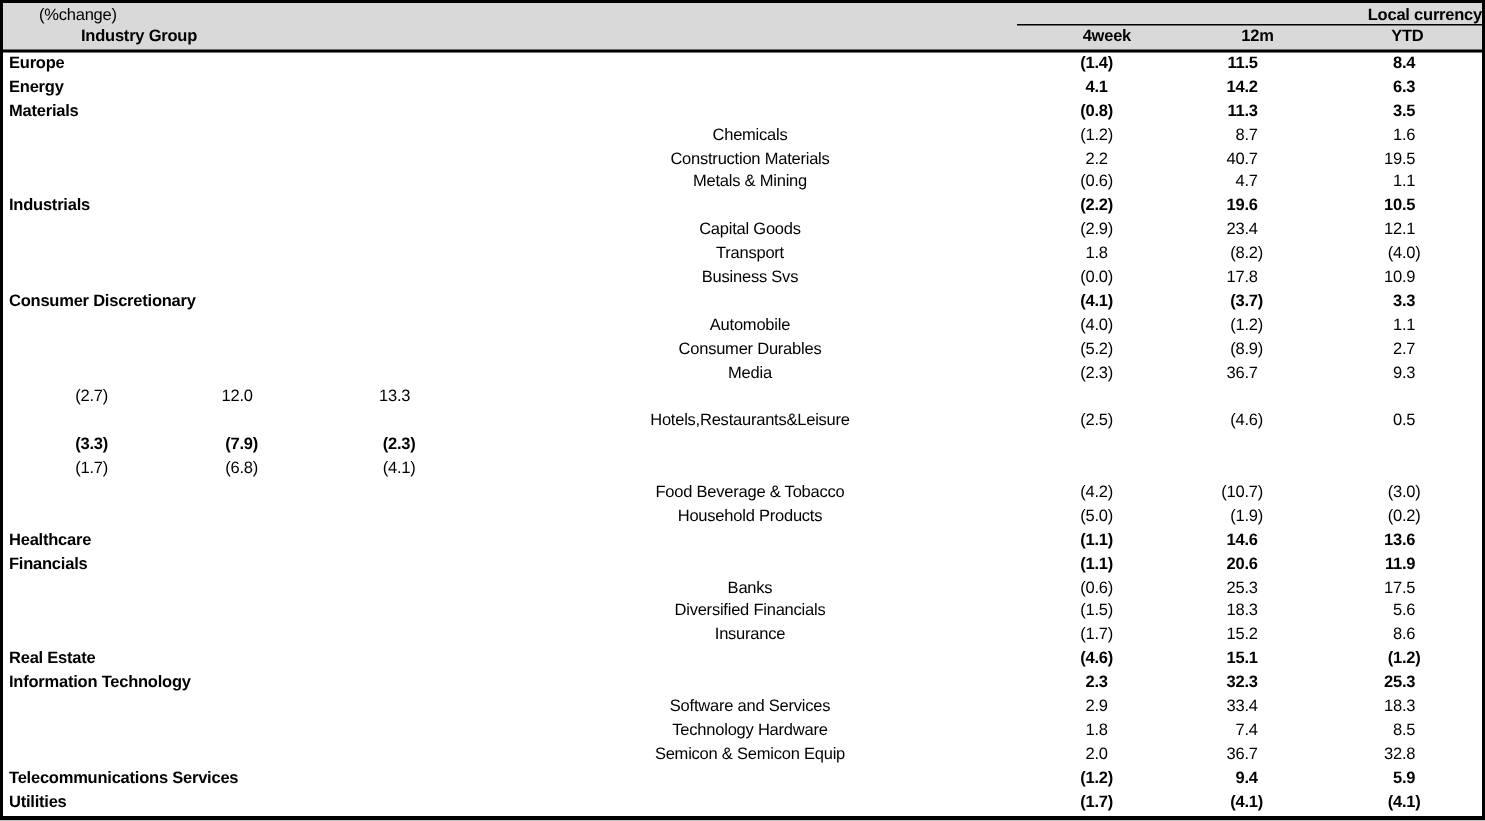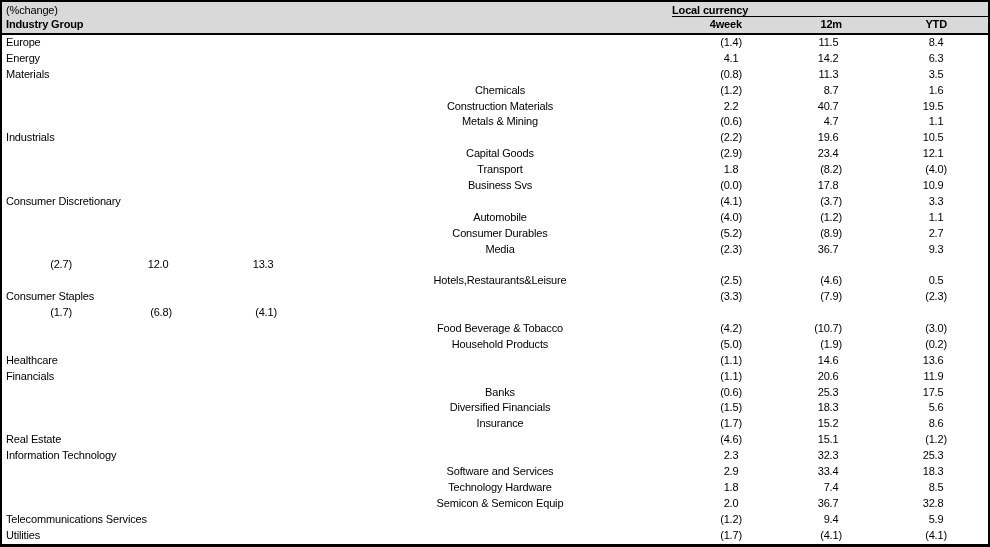--- a/index.html
+++ b/index.html
@@ -10,35 +10,35 @@
     background:#ffffff;
     border:2px solid #000;
     border-bottom-width:3px;
     font-family:"Liberation Sans",sans-serif;
     font-size:11px;
     color:#000;
     letter-spacing:-0.15px;
     overflow:hidden;
   }
   .thead{background:#d9d9d9;}
-  .hrow1{display:flex;height:15px;line-height:16px;}
+  .hrow1{display:flex;height:15px;line-height:16px;padding-left:20px;}
   .hrow1 .hlabel{width:670px;box-sizing:border-box;padding-left:4px;white-space:nowrap;}
-  .hrow1 .currency{width:316px;box-sizing:border-box;text-align:left;font-weight:bold;border-bottom:1.5px solid #000;}
+  .hrow1 .currency{width:316px;box-sizing:border-box;text-align:right;font-weight:bold;border-bottom:1.5px solid #000;}
   .hrow2{display:flex;height:18px;line-height:15px;box-sizing:border-box;border-bottom:2px solid #000;font-weight:bold;}
-  .hrow2 .hlabel{width:670px;box-sizing:border-box;padding-left:4px;white-space:nowrap;}
+  .hrow2 .hlabel{width:670px;box-sizing:border-box;padding-left:4px;white-space:nowrap;margin-left:48px;}
   .c0{width:70px;}
   .c1{width:100px;}
   .c2{width:105px;}
   .sp{width:41px;}
   .hcol,.num{text-align:right;white-space:nowrap;box-sizing:border-box;}
   .tbody{}
   .row{display:flex;height:15.9px;line-height:15.9px;}
   .row .label{width:670px;box-sizing:border-box;padding-left:4px;white-space:nowrap;overflow:hidden;}
   .row.sub .label{padding-left:326px;text-align:center;}
-  .row.group{font-weight:normal;}
+  .row.group{font-weight:bold;}
   .ph{visibility:hidden;}
 </style>
 </head>
 <body>
 
 <div class="perf-table" style="border-color: rgb(0, 0, 0); color: rgb(0, 0, 0);">
   <div class="thead" style="background: rgb(217, 217, 217);">
     <div class="hrow1">
       <div class="hlabel">(%change)</div>
       <div class="currency">Local currency</div>
@@ -158,21 +158,20 @@
         <div class="sp"></div>
       </div>
       <div class="row sub">
         <div class="label">Hotels,Restaurants&amp;Leisure</div>
         <div class="num c0"><span>(2.5)</span></div>
         <div class="num c1"><span>(4.6)</span></div>
         <div class="num c2"><span>0.5</span><span class="ph">)</span></div>
         <div class="sp"></div>
       </div>
       <div class="row group">
-        <div class="label">Consumer Staples</div>
         <div class="num c0"><span>(3.3)</span></div>
         <div class="num c1"><span>(7.9)</span></div>
         <div class="num c2"><span>(2.3)</span></div>
         <div class="sp"></div>
       </div>
       <div class="row sub">
         <div class="num c0"><span>(1.7)</span></div>
         <div class="num c1"><span>(6.8)</span></div>
         <div class="num c2"><span>(4.1)</span></div>
         <div class="sp"></div>

